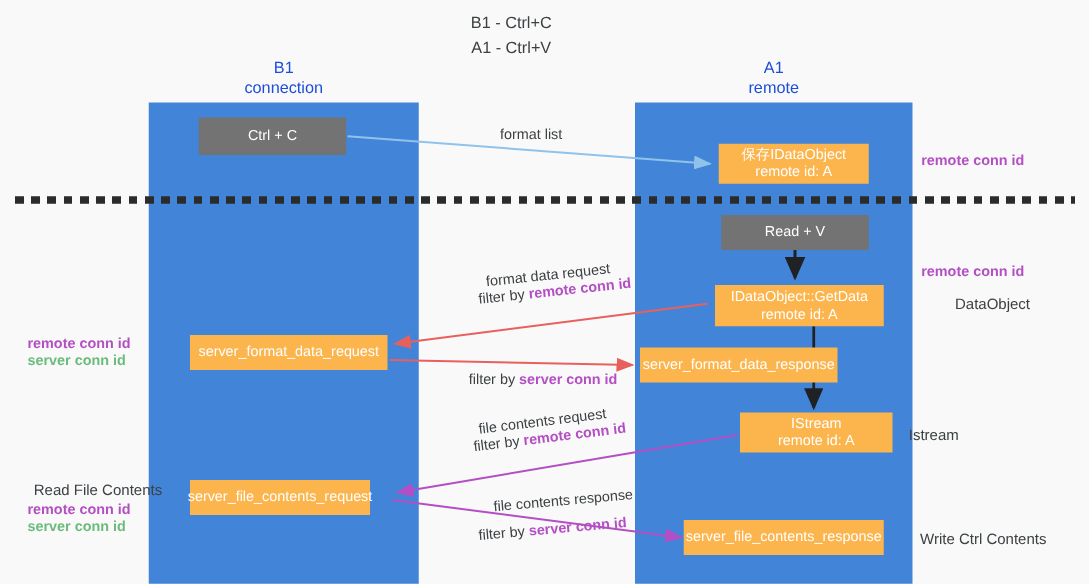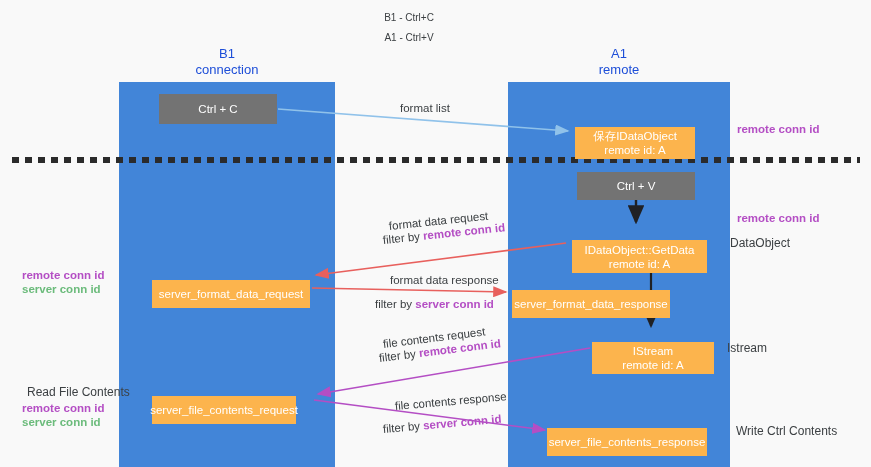--- a/index.html
+++ b/index.html
@@ -23,21 +23,21 @@
 
   
   .title-block {
     position:absolute;
     text-align:center;
     color:#1d4ed8;
     font-size:13px;
     line-height:16px;
     white-space:pre-line;
   }
-  #main-title { left:0; top:8px; width:818px; font-size:10px; line-height:20px; color:#3c4043; }
+  #main-title { left:0; top:8px; width:818px; font-size:13px; line-height:20px; color:#3c4043; }
   #title-b1 { left:119px; top:46px; width:216px; }
   #title-a1 { left:508px; top:46px; width:222px; }
 
   
   #divider {
     position:absolute;
     left:12px; top:157px; width:848px; height:6px;
     background-image: repeating-linear-gradient(to right,
        #2b2b2b 0, #2b2b2b 7px, transparent 7px, transparent 13px);
   }
@@ -48,21 +48,21 @@
     display:flex; flex-direction:column;
     align-items:center; justify-content:center;
     color:#ffffff;
     font-size:11.5px;
     line-height:14px;
     text-align:center;
     white-space:pre-line;
     padding:2px 6px;
   }
   .node.green  { background:#737373; }
-  .node.orange { background:#fbb košt;margin-top:12px; }
+  .node.orange { background:#fbb košt; }
   .node.orange { background:#fbb040; }
   .node.orange { background:#fcb44d; }
 
   #n-ctrlc   { left:159px; top:94px;  width:118px; height:30px; }
   #n-dataobj { left:575px; top:115px; width:120px; height:32px; }
   #n-ctrlv   { left:577px; top:172px; width:118px; height:28px; }
   #n-getdata { left:572px; top:228px; width:135px; height:33px; }
   #n-sfdreq  { left:152px; top:268px; width:158px; height:28px; }
   #n-sfdresp { left:512px; top:278px; width:158px; height:28px; }
   #n-istream { left:592px; top:330px; width:122px; height:32px; }
@@ -82,21 +82,21 @@
     font-size:11.5px;
     font-weight:bold;
     line-height:14px;
     white-space:nowrap;
   }
   .c-remote { color:#b44ec4; }
   .c-server { color:#6bbb7b; }
 
   #lbl-remote-1 { left:737px; top:122px; }
   #lbl-remote-2 { left:737px; top:211px; }
-  #lbl-dataobject { left:730px; top:236px; }
+  #lbl-dataobject { left:730px; top:236px;padding-left:34px; }
   #lbl-istream { left:727px; top:341px; }
   #lbl-write   { left:736px; top:424px; }
   #lbl-read    { left:27px;  top:385px; }
 
   #lbl-left-1 { left:22px; top:268px; }
   #lbl-left-2 { left:22px; top:401px; }
 
   
   .edge-text {
     position:absolute;
@@ -165,21 +165,21 @@
     <line x1="651" y1="261" x2="651" y2="326" stroke="#202124" stroke-width="2.2" marker-end="url(#ar-black)"></line>
 
     <line x1="590" y1="348" x2="318" y2="394" stroke="#b44ec4" stroke-width="1.6" marker-end="url(#ar-purple)"></line>
 
     <line x1="314" y1="400" x2="545" y2="430" stroke="#b44ec4" stroke-width="1.6" marker-end="url(#ar-purple)"></line>
   </svg>
 
   <div class="node green" id="n-ctrlc">Ctrl + C</div>
   <div class="node orange" id="n-dataobj">保存IDataObject
 remote id: A</div>
-  <div class="node green" id="n-ctrlv">Ctrl + V</div>
+  <div class="node green" id="n-ctrlv">Read + V</div>
   <div class="node orange" id="n-getdata">IDataObject::GetData
 remote id: A</div>
   <div class="node orange" id="n-sfdresp">server_format_data_response</div>
   <div class="node orange" id="n-sfdreq">server_format_data_request</div>
   <div class="node orange" id="n-istream">IStream
 remote id: A</div>
   <div class="node orange" id="n-sfcreq">server_file_contents_request</div>
   <div class="node orange" id="n-sfcresp">server_file_contents_response</div>
 
   <div class="conn-label c-remote" id="lbl-remote-1">remote conn id</div>
@@ -198,21 +198,20 @@
   <div id="lbl-left-2" style="position:absolute;">
     <div class="conn-label c-remote" style="position:static;">remote conn id</div>
     <div class="conn-label c-server" style="position:static;">server conn id</div>
   </div>
 
   <div class="edge-text" id="et-formatlist">format list</div>
 
   <div class="edge-text" id="et-fdreq">format data request</div>
   <div class="edge-text" id="et-fdreq2"><span>filter by </span><b class="c-remote">remote conn id</b></div>
 
-  <div class="edge-text" id="et-fdresp">format data response</div>
   <div class="edge-text" id="et-fdresp2"><span>filter by </span><b class="c-remote">server conn id</b></div>
 
   <div class="edge-text" id="et-fcreq">file contents request</div>
   <div class="edge-text" id="et-fcreq2"><span>filter by </span><b class="c-remote">remote conn id</b></div>
 
   <div class="edge-text" id="et-fcresp">file contents response</div>
   <div class="edge-text" id="et-fcresp2"><span>filter by </span><b class="c-remote">server conn id</b></div>
 
 </div>
 

